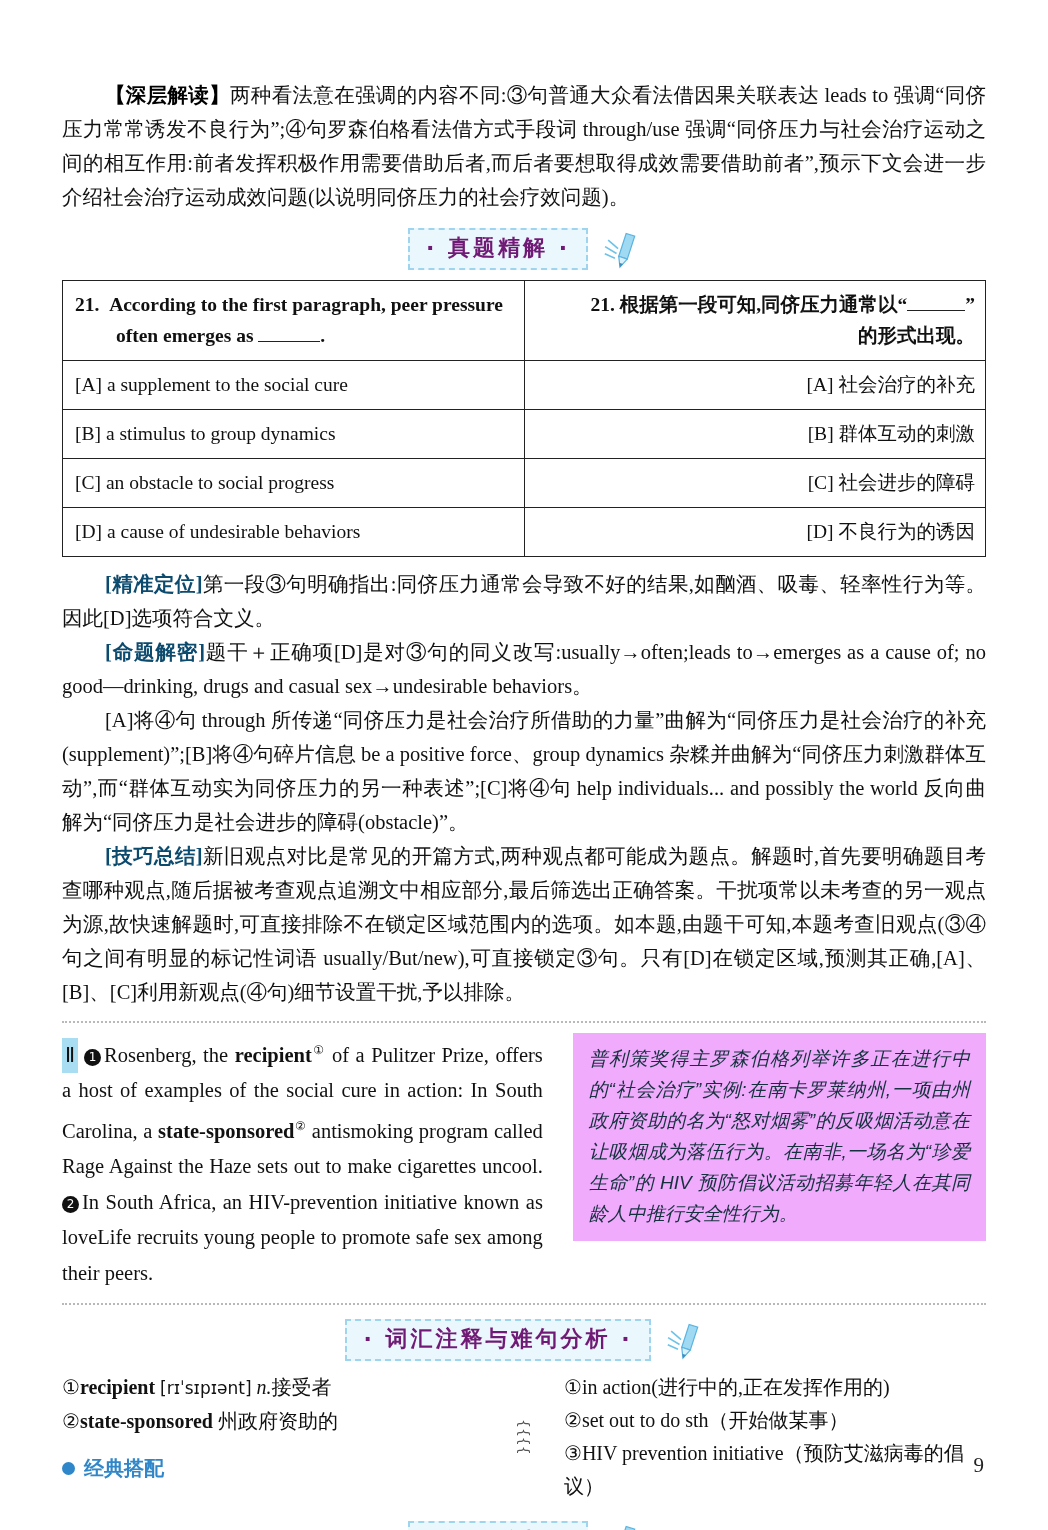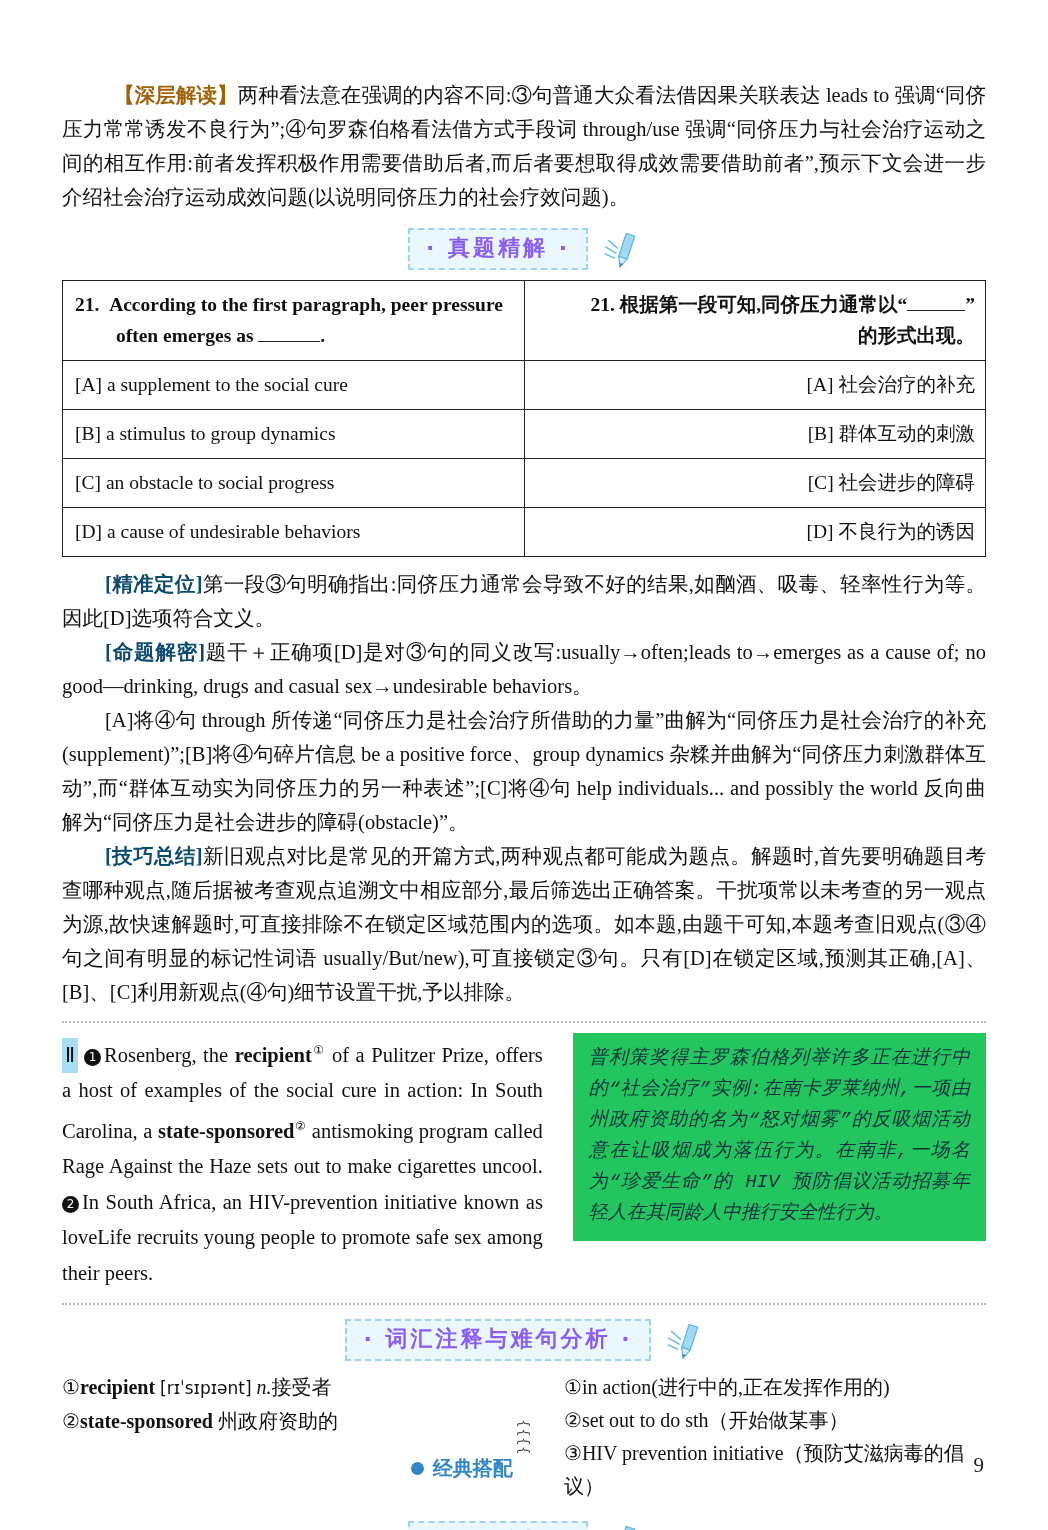--- a/index.html
+++ b/index.html
@@ -34,41 +34,40 @@
   .para {
     font-size: 20.5px;
     line-height: 34px;
     text-align: justify;
     text-justify: inter-ideograph;
     margin: 0;
     letter-spacing: 0px;
   }
   .indent { text-indent: 2.1em; }
   .tag-blue {
-    color: #a16207;
+    color: #000000;
     font-weight: bold;
-    margin-left: 9px;
   }
   .tag-blue-brk {
     color: #0c4a6e;
     font-weight: bold;
   }
 
   
   .badge-row {
     display: flex;
     align-items: center;
     justify-content: center;
     margin: 14px 0 10px 0;
     position: relative;
   }
   .badge {
     border: 2px dashed #9fd4ee;
     background: #eaf7fd;
-    color: #8b5cf6;
+    color: #701a75;
     font-weight: bold;
     font-size: 22px;
     letter-spacing: 3px;
     padding: 3px 16px 5px 16px;
     font-family: "DejaVu Sans", sans-serif;
     white-space: nowrap;
   }
   .pen-icon {
     margin-left: 10px;
     display: inline-block;
@@ -141,27 +140,27 @@
     font-size: 12px;
     line-height: 17px;
     text-align: center;
     font-family: "DejaVu Sans", sans-serif;
     vertical-align: 1px;
     margin-right: 3px;
   }
   sup.ref { font-size: 12px; vertical-align: super; }
   .tr-box {
     width: 418px;
-    background: #22c55e;
+    background: #f0abfc;
     padding: 10px 16px 12px 16px;
     box-sizing: border-box;
     font-size: 19px;
     line-height: 31px;
     text-align: justify;
-    font-family: Liberation Mono, monospace;
+    font-family: Liberation Sans, sans-serif;
     font-style: italic;
     color: #15313f;
   }
 
   
   .vocab-wrap {
     display: flex;
     margin-top: 6px;
     position: relative;
   }
@@ -182,21 +181,20 @@
   .pos { font-style: italic; }
   .bullet-head {
     color: #2f86c8;
     font-weight: bold;
     font-size: 20px;
     margin-top: 14px;
     display: flex;
     align-items: center;
     gap: 9px;
     font-family: "DejaVu Sans", sans-serif;
-    justify-content: flex-end;
   }
   .bullet-dot {
     width: 13px; height: 13px; border-radius: 50%;
     background: #2f86c8;
     display: inline-block;
   }
 
   .pageno {
     position: absolute;
     right: 64px;

